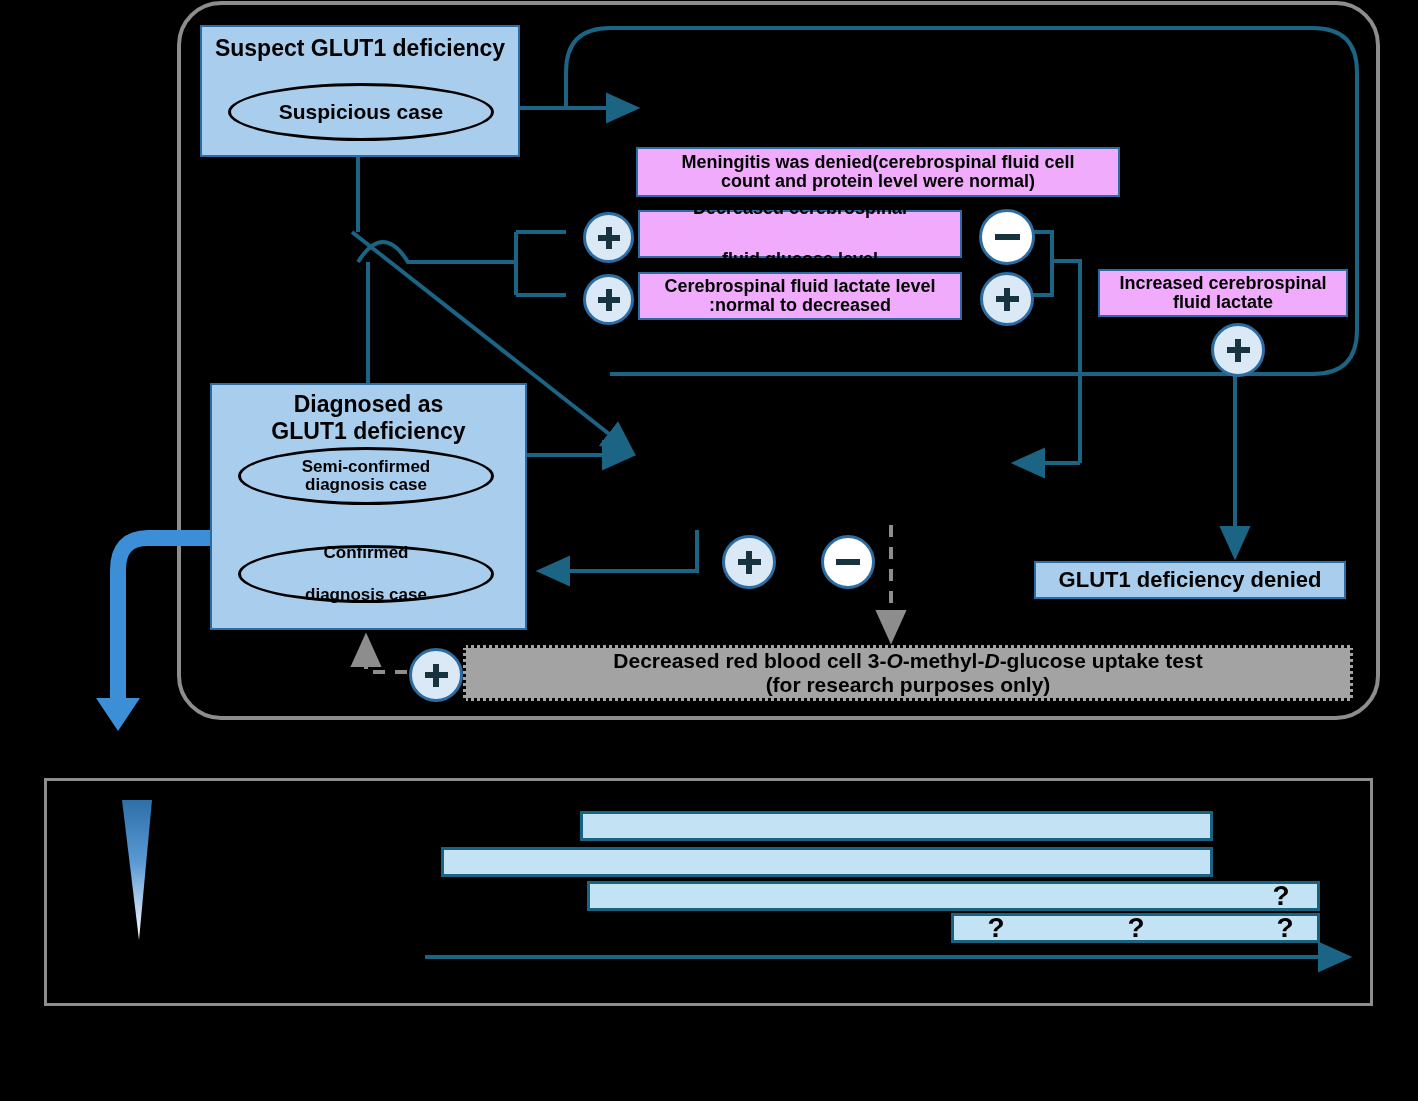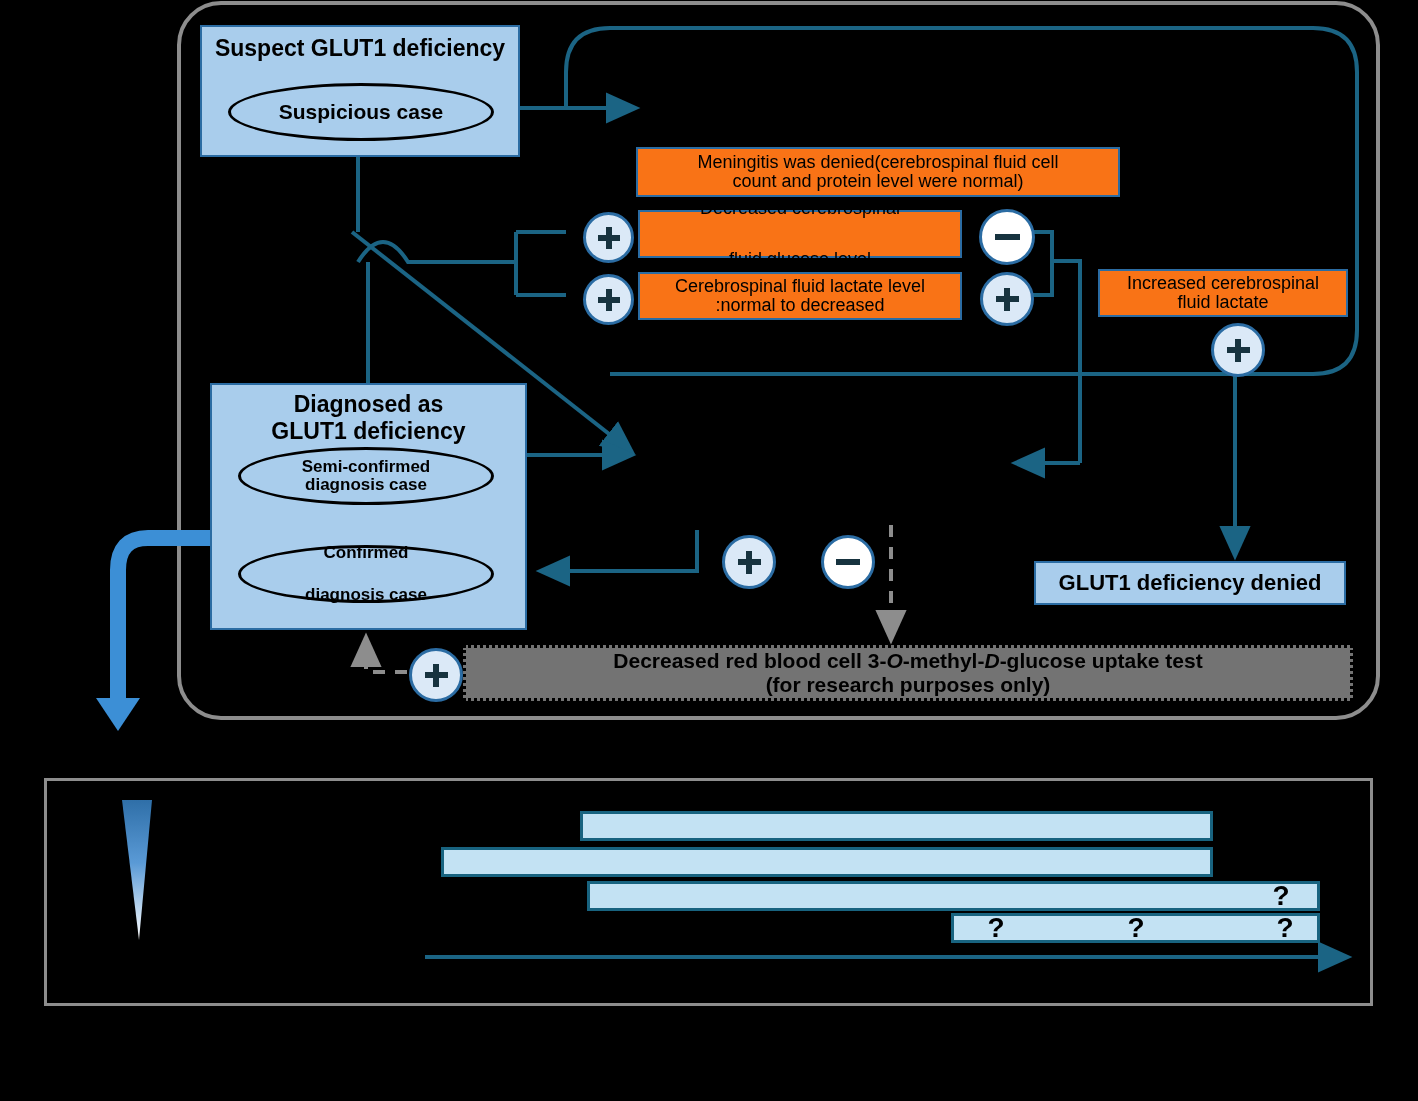--- a/index.html
+++ b/index.html
@@ -1,29 +1,29 @@
 <!DOCTYPE html>
 <html><head>
 <meta charset="utf-8">
 <style>
   html,body{margin:0;padding:0;background:#000;}
   body{width:1418px;height:1101px;overflow:hidden;font-family:"Liberation Sans",sans-serif;}
   #root{position:relative;width:1418px;height:1101px;background:#000;}
   svg.layer{position:absolute;left:0;top:0;width:1418px;height:1101px;overflow:visible;}
   .node{position:absolute;box-sizing:border-box;display:flex;align-items:center;justify-content:center;text-align:center;}
   .bluebox{background:#a9cdec;border:2.5px solid #2b6ca3;}
-  .whitebox{background:#f97316;border:2.5px solid #2b6ca3;color:#000;font-weight:normal;line-height:1.08;}
+  .whitebox{background:#f0abfc;border:2.5px solid #2b6ca3;color:#000;font-weight:bold;line-height:1.08;}
   .boxtitle{position:absolute;left:0;right:0;text-align:center;font-weight:bold;color:#000;}
   .ellipse{position:absolute;border:3px solid #000;border-radius:50%;background:transparent;
            display:flex;align-items:center;justify-content:center;text-align:center;font-weight:bold;color:#000;line-height:1.06;}
   .sign{position:absolute;border-radius:50%;border:3px solid #2b6ca3;display:flex;align-items:center;justify-content:center;}
   .sign.plus{background:#dbe9f7;}
   .sign.minus{background:#fff;}
   .sign .gl{position:absolute;background:#17333f;}
-  .dashbox{position:absolute;box-sizing:border-box;background:#737373;border:3px dotted #000;
+  .dashbox{position:absolute;box-sizing:border-box;background:#a3a3a3;border:3px dotted #000;
            display:flex;align-items:center;justify-content:center;text-align:center;font-weight:bold;color:#000;line-height:1.12;}
   .bar{position:absolute;background:#c3e2f3;border:3px solid #18637f;box-sizing:border-box;}
   .bar .qm{position:absolute;top:50%;transform:translate(-50%,-50%);font-weight:bold;color:#000;font-size:28px;}
   .panel{position:absolute;box-sizing:border-box;border:3px solid #8d8d8d;}
   i{font-style:italic;}
 </style>
 </head>
 <body>
 
 <div id="root">
@@ -146,21 +146,21 @@
   </div>
   <div class="ellipse" style="left:238px;top:447px;width:250px;height:52px;font-size:17px;flex-direction:column;">
     <span>Semi-confirmed</span>
     <span>diagnosis case</span>
   </div>
   <div class="ellipse" style="left:238px;top:545px;width:250px;height:52px;font-size:17px;flex-direction:column;gap:24px;">
     <span>Confirmed</span>
     <span>diagnosis case</span>
   </div>
 
-  <div class="node bluebox" style="left:1034px;top:561px;width:312px;height:44px;font-size:22px;font-weight:bold;color:#000;">
+  <div class="node bluebox" style="left:1034px;top:561px;width:312px;height:38px;font-size:22px;font-weight:bold;color:#000;">
     <span>GLUT1 deficiency denied</span>
   </div>
 
   <div class="dashbox" style="left:463px;top:645px;width:890px;height:56px;font-size:21px;flex-direction:column;">
     <div>
       <span>Decreased red blood cell 3-</span><i>O</i><span>-methyl-</span><i>D</i><span>-glucose  uptake test</span>
     </div>
     <div>(for research purposes only)</div>
   </div>
 

